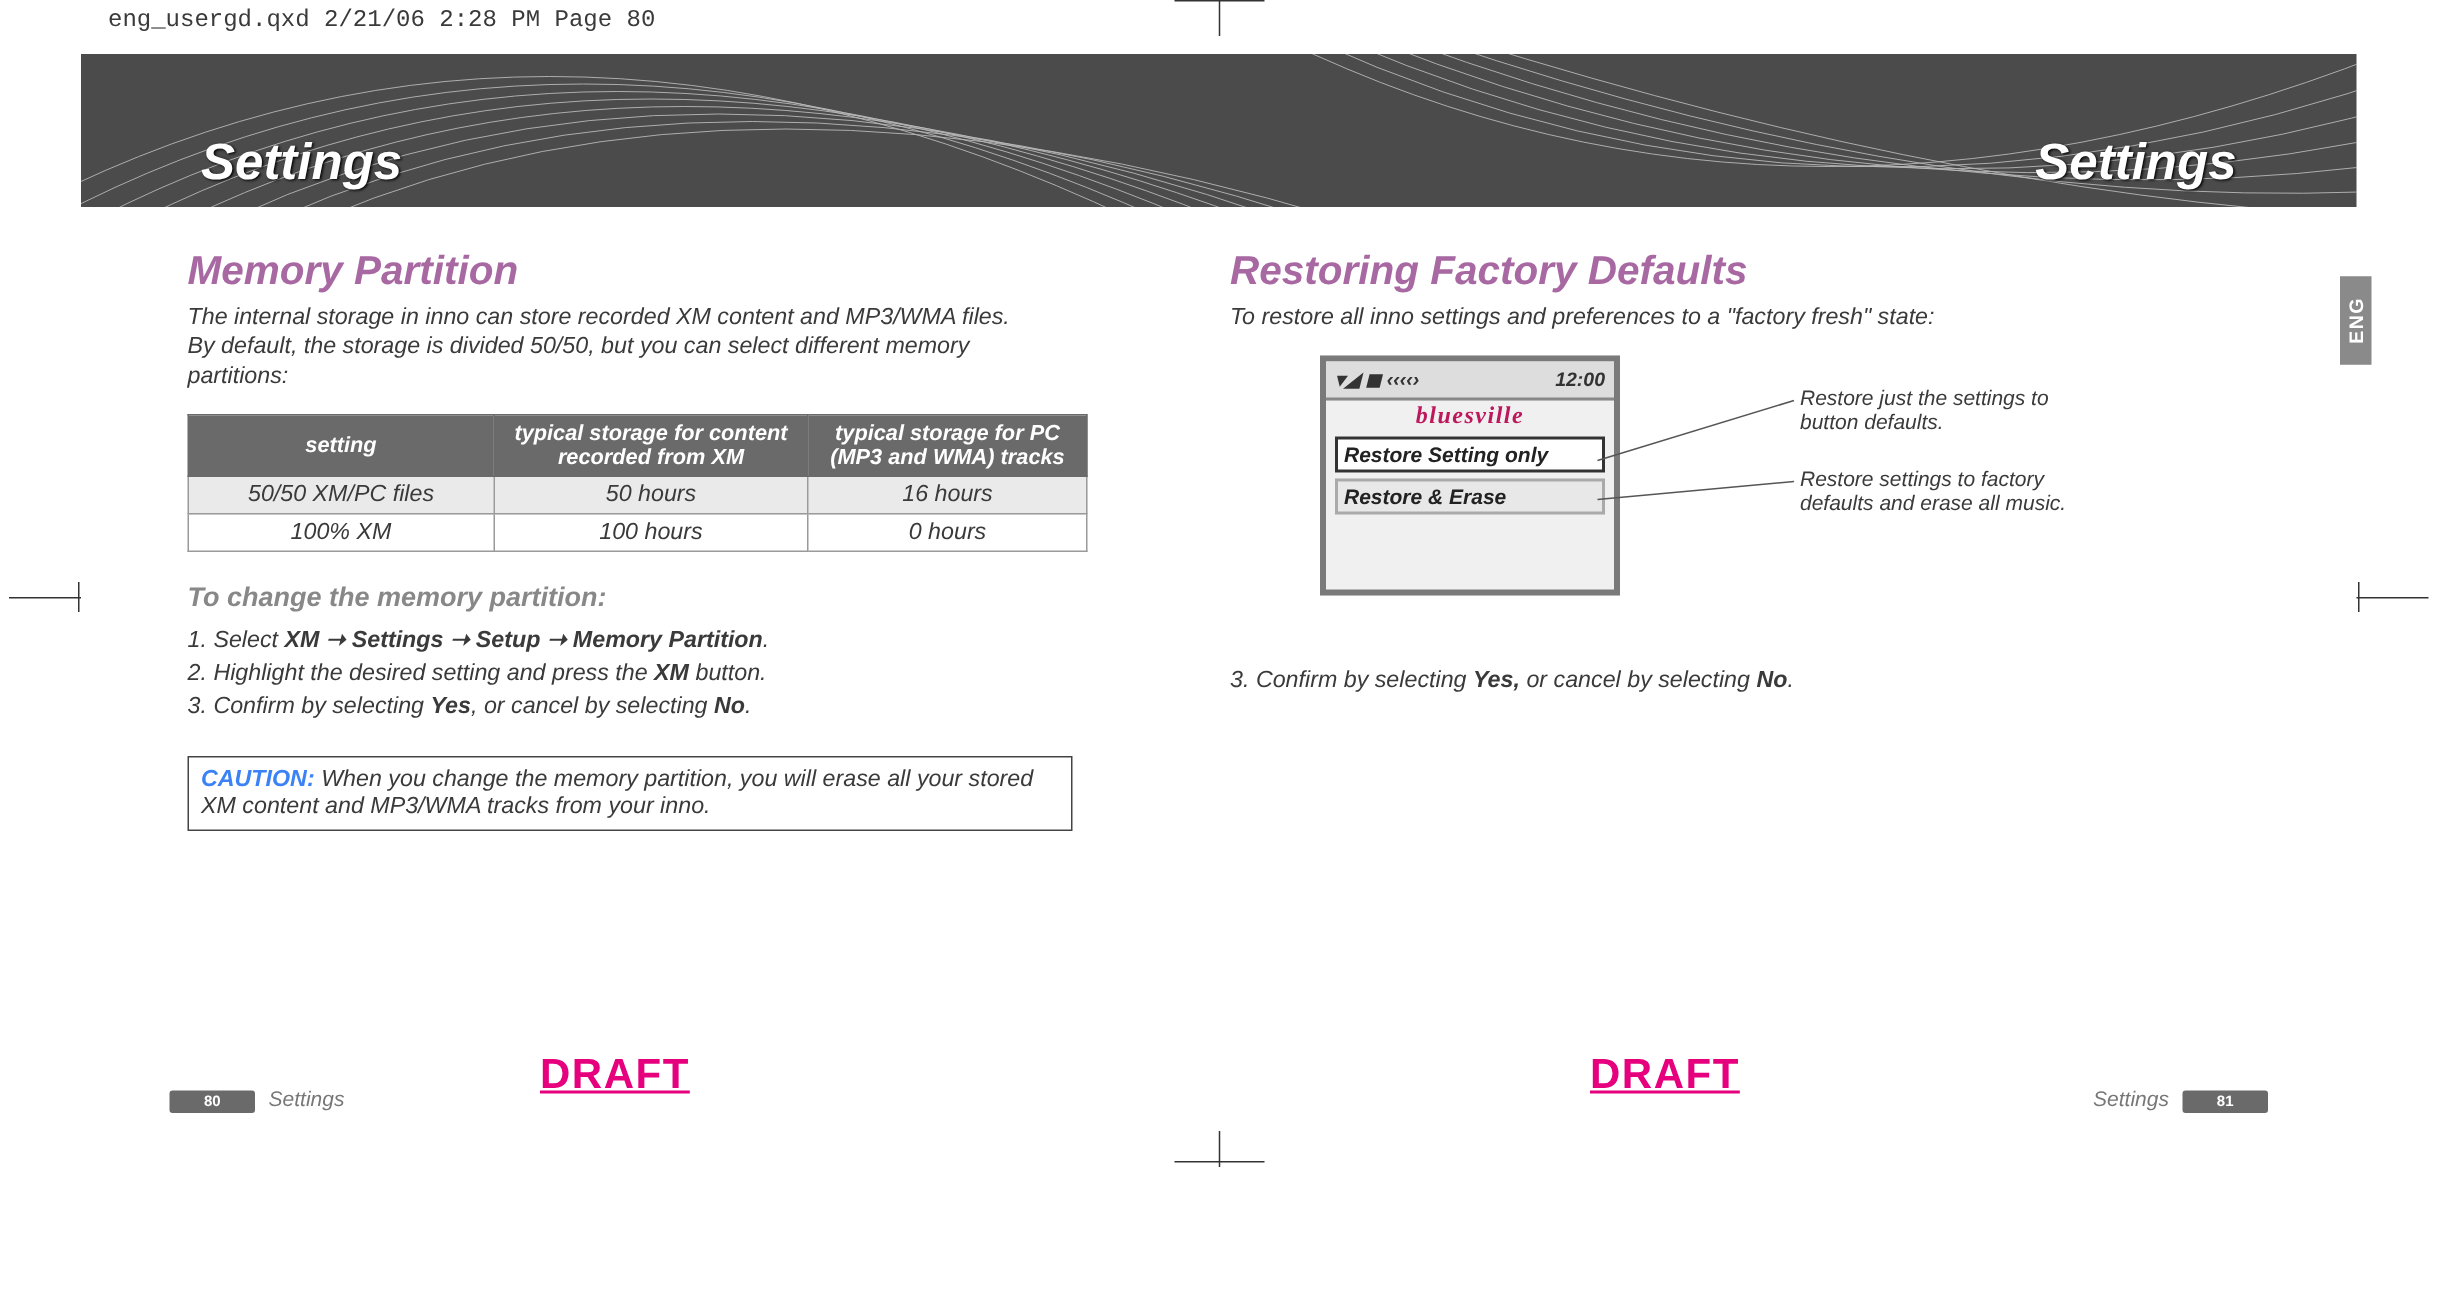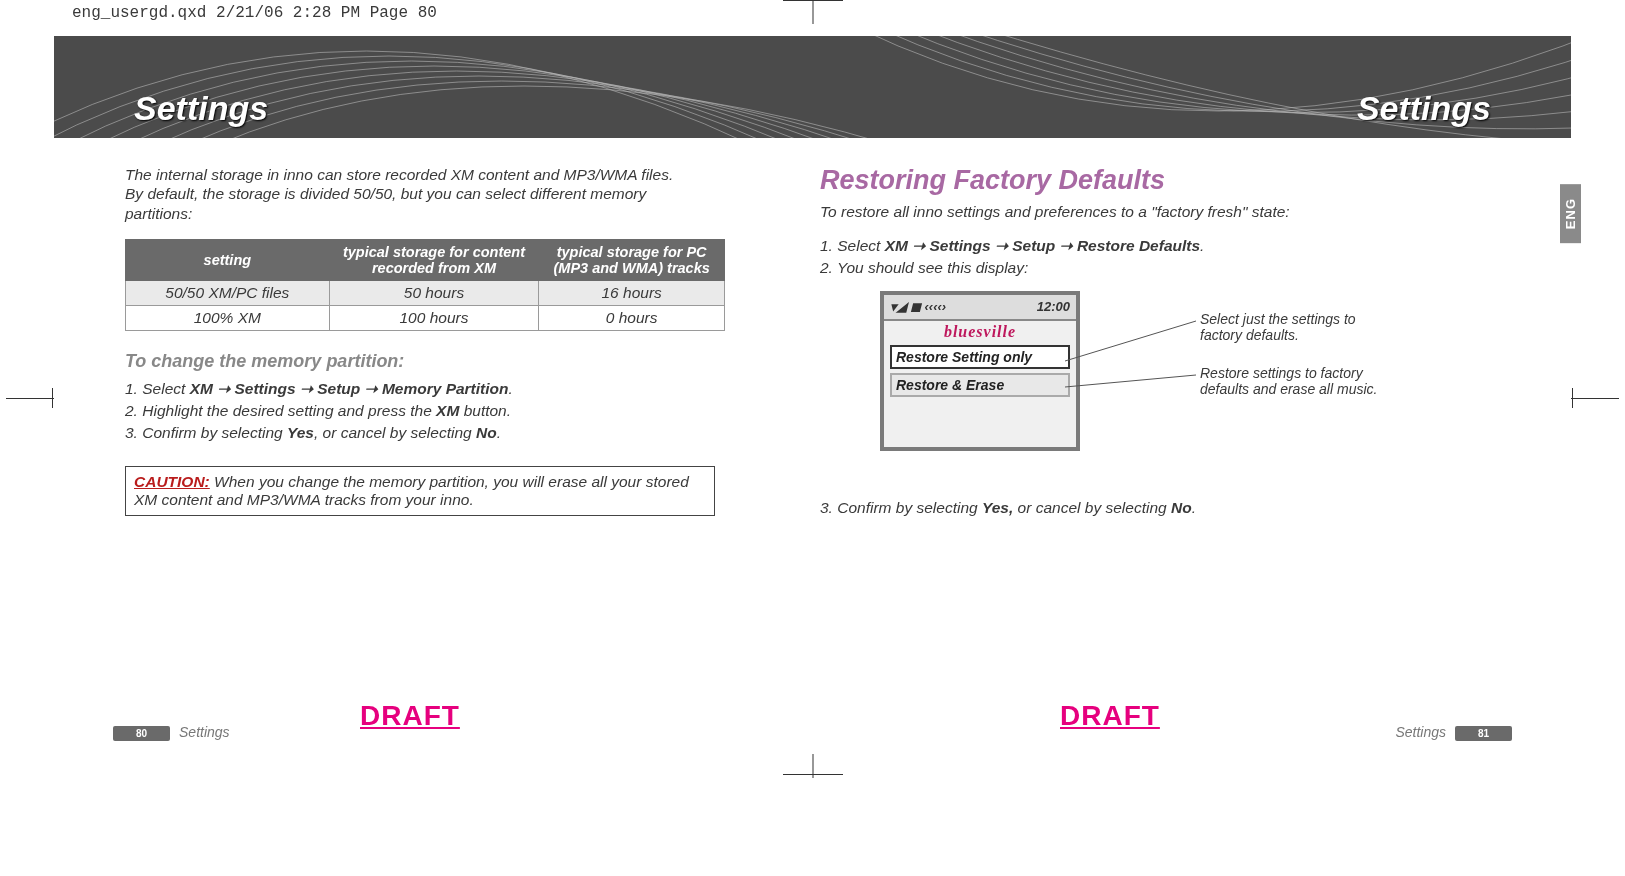--- a/index.html
+++ b/index.html
@@ -15,21 +15,21 @@
   h2 { color: #a869a3; font-size: 27px; font-weight: bold; font-style: italic; margin-bottom: 6px; }
   .intro { font-size: 15.5px; font-style: italic; line-height: 1.25; margin-bottom: 16px; max-width: 570px; }
   table { border-collapse: collapse; width: 100%; font-size: 15.5px; font-style: italic; }
   th { background: #6a6a6a; color: #fff; font-weight: bold; font-style: italic; padding: 4px 6px; border: 1px solid #6a6a6a; font-size: 14.5px; margin-left: 28px; }
   td { border: 1px solid #9a9a9a; padding: 3px 6px; text-align: center; }
   tr.stripe td { background: #eaeaea; }
   .sub { color: #888; font-size: 18px; font-weight: bold; font-style: italic; margin-top: 20px; margin-bottom: 8px; }
   .steps p { font-size: 15.5px; font-style: italic; margin-bottom: 4px; }
   .steps b { font-weight: bold; }
   .caution { border: 1px solid #444; padding: 6px 8px; font-size: 15.5px; font-style: italic; margin-top: 24px; max-width: 590px; }
-  .caution .c-label { font-weight: bold; color: #b91c1c; text-decoration: underline; }
+  .caution .c-label { font-weight: bold; color: #3b82f6; }
   .device { position: relative; margin-top: 14px; height: 200px; }
   .device-screen { position: absolute; left: 60px; top: 0; width: 200px; height: 160px; border: 4px solid #7a7a7a; background: #f0f0f0; display: flex; flex-direction: column; }
   .device-status { height: 26px; background: #ddd; font-size: 13px; font-weight: bold; font-style: italic; padding: 4px 6px; color: #333; border-bottom: 2px solid #888; display:flex; justify-content:space-between; }
   .device-brand { text-align: center; font-family: cursive; font-style: italic; font-weight: bold; font-size: 16px; padding: 2px 0; color: #be185d; letter-spacing: 1px; }
   .device-item { margin: 2px 6px; padding: 2px 4px; font-size: 14px; font-weight: bold; font-style: italic; color: #222; border: 2px solid #aaa; background: #e8e8e8; }
   .device-item.hl { border: 2px solid #333; background: #fff; font-style: italic; }
   .callouts { position: absolute; left: 380px; top: 20px; width: 200px; font-size: 14px; font-style: italic; }
   .callouts div { margin-bottom: 22px; }
   .cline { stroke: #555; stroke-width: 1; fill: none; }
   .crop-h { position: absolute; left: 50%; width: 60px; height: 1px; background: #333; transform: translateX(-50%); }
@@ -81,20 +81,21 @@
         <path d="M 920 -10 Q 1270 100 1560 110"></path>
     </g>
   </svg>
   <div class="title-left">Settings</div>
   <div class="title-right">Settings</div>
 </div>
 
 <div class="eng-tab">ENG</div>
 
 <div class="page left">
+  <h2>Memory Partition</h2>
   <p class="intro">The internal storage in inno can store recorded XM content and MP3/WMA files. By default, the storage is divided 50/50, but you can select different memory partitions:</p>
   <table>
     <thead>
         <tr>
       <th style="width:34%">setting</th>
       <th style="width:35%">typical storage for content recorded from XM</th>
       <th style="width:31%">typical storage for PC (MP3 and WMA) tracks</th>
     </tr>
       </thead>
     <tbody>
@@ -117,40 +118,36 @@
     <p><span>3.</span> <span>Confirm by selecting </span><b>Yes</b><span>, or cancel by selecting </span><b>No</b><span>.</span></p>
   </div>
   <div class="caution">
     <span class="c-label">CAUTION:</span><span> When you change the memory partition, you will erase all your stored XM content and MP3/WMA tracks from your inno.</span>
   </div>
 </div>
 
 <div class="page right">
   <h2>Restoring Factory Defaults</h2>
   <p class="intro">To restore all inno settings and preferences to a "factory fresh" state:</p>
-  <div class="steps">
-    <p><span>1.</span> <span>Select </span><b>XM ➝ Settings ➝ Setup ➝ Restore Defaults</b><span>.</span></p>
-    <p><span>2.</span> <span>You should see this display:</span></p>
-  </div>
   <div class="device">
     <div class="device-screen">
       <div class="device-status">
         <span>▾◢  ◼  ‹‹‹‹›</span>
         <span>12:00</span>
       </div>
       <div class="device-brand">bluesville</div>
       <div class="device-item hl">Restore Setting only</div>
       <div class="device-item">Restore &amp; Erase</div>
     </div>
     <svg style="position:absolute; left:0; top:0" width="600" height="200">
       <line class="cline" x1="245" y1="70" x2="376" y2="30"></line>
       <line class="cline" x1="245" y1="96" x2="376" y2="84"></line>
     </svg>
     <div class="callouts">
-      <div>Select just the settings to factory defaults.</div>
+      <div>Restore just the settings to button defaults.</div>
       <div>Restore settings to factory defaults and erase all music.</div>
     </div>
   </div>
   <div class="steps" style="margin-top:8px">
     <p><span>3.</span> <span>Confirm by selecting </span><b>Yes,</b><span> or cancel by selecting </span><b>No</b><span>.</span></p>
   </div>
 </div>
 
 <div class="footer left">
   <span class="pnum">80</span>

